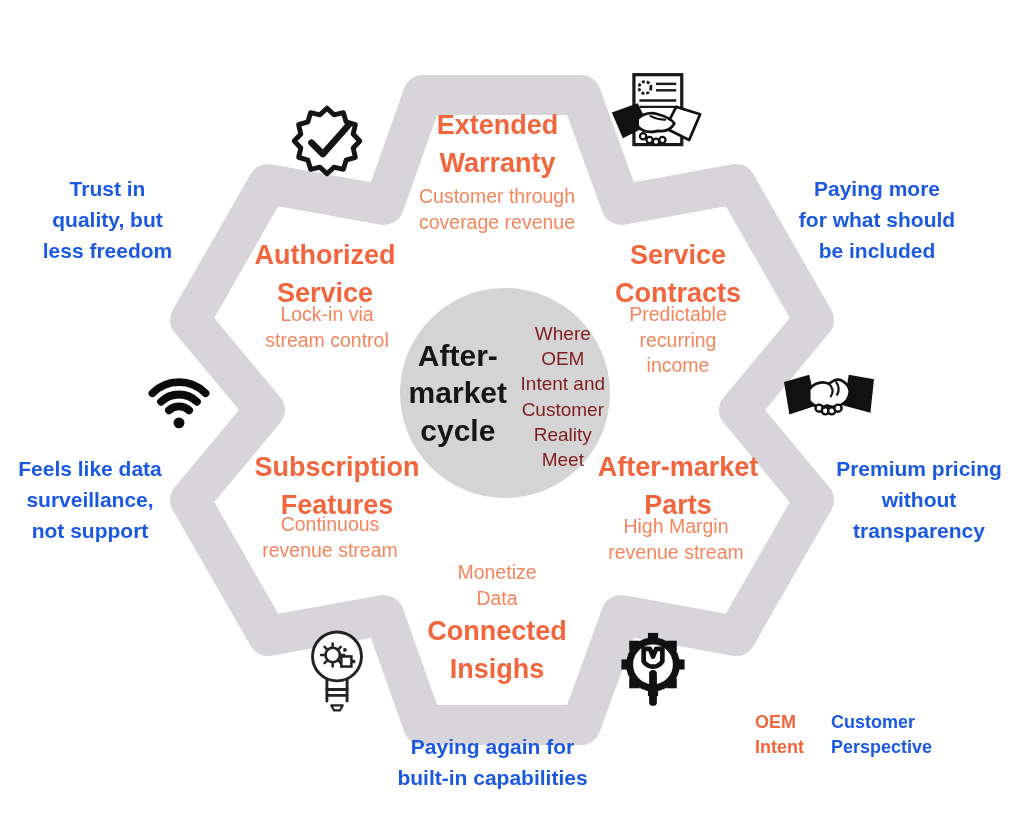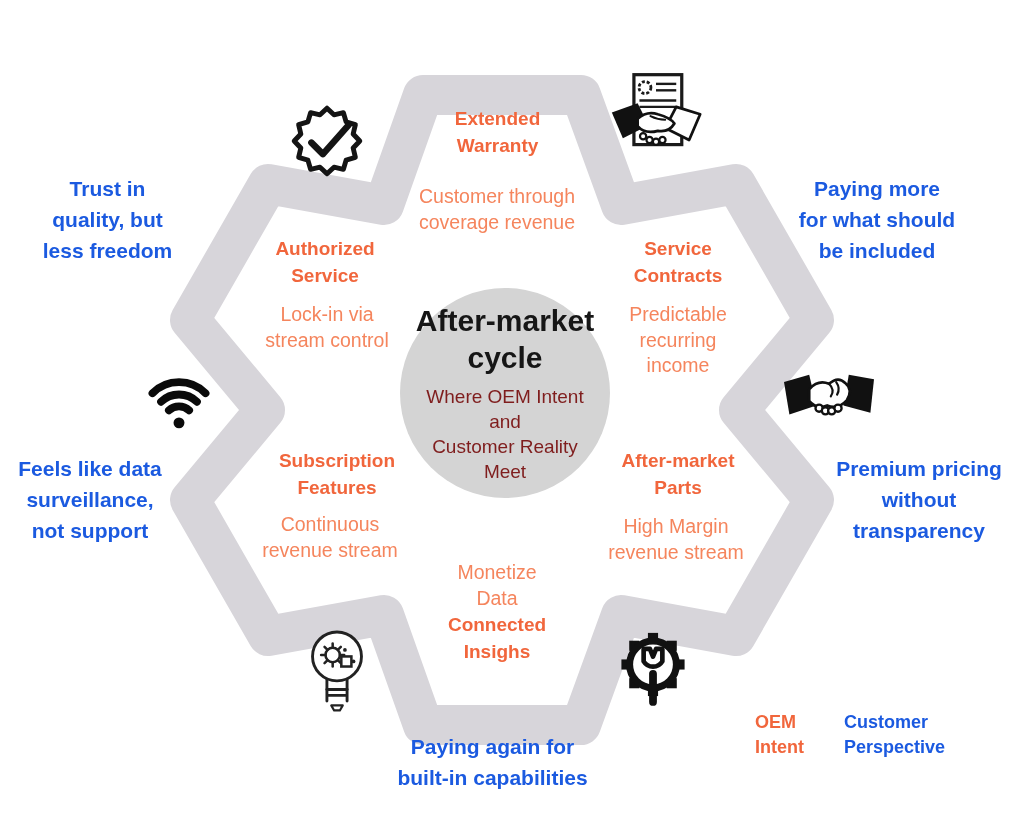--- a/index.html
+++ b/index.html
@@ -8,21 +8,21 @@
     font-family:"Liberation Sans", sans-serif;
   }
   #gear-ring-svg{position:absolute;left:0;top:0;z-index:0;}
   .icon{position:absolute;z-index:3;}
   .note{
     position:absolute;z-index:2;color:var(--customer_text,#1b5ae0);
     font-weight:bold;font-size:21px;line-height:1.47;text-align:center;white-space:pre-line;
   }
   .seg-title{
     position:absolute;z-index:2;color:var(--oem_heading,#f1663c);
-    font-weight:bold;font-size:19px;line-height:1.42;text-align:center;white-space:pre-line;
+    font-weight:bold;font-size:27px;line-height:1.42;text-align:center;white-space:pre-line;
   }
   .seg-desc{
     position:absolute;z-index:2;color:var(--oem_subtext,#f5855d);
     font-size:19.5px;line-height:1.32;text-align:center;white-space:pre-line;
   }
   #note-top{left:350px;top:3px;width:295px;}
   #note-top-right{left:778px;top:174px;width:198px;}
   #note-right{left:815px;top:454px;width:208px;}
   #note-bottom{left:355px;top:732px;width:275px;}
   #note-left{left:0px;top:454px;width:180px;}
@@ -37,27 +37,27 @@
   #seg-subscription-title{left:222px;top:448px;width:230px;}
   #seg-subscription-desc{left:230px;top:512px;width:200px;}
   #seg-aftermarket-title{left:563px;top:448px;width:230px;}
   #seg-aftermarket-desc{left:576px;top:514px;width:200px;}
   #seg-connected-desc{left:417px;top:560px;width:160px;}
   #seg-connected-title{left:382px;top:612px;width:230px;}
 
   #center-circle{
     position:absolute;z-index:2;left:400px;top:288px;width:210px;height:210px;
     border-radius:50%;background:var(--center_circle,#d4d4d4);
-    display:flex;flex-direction:column;align-items:center;justify-content:center;
+    display:flex;flex-direction:row;align-items:center;justify-content:center;
     text-align:center;color:#161616;
   }
   #center-title{font-size:30px;font-weight:bold;line-height:1.25;width:196px;}
   #center-subtitle{font-size:19px;line-height:1.32;width:160px;margin-top:7px;white-space:pre-line;color:#7f1d1d;}
 
-  #legend{position:absolute;z-index:2;left:755px;top:710px;display:flex;gap:40px;}
+  #legend{position:absolute;z-index:2;left:755px;top:710px;display:flex;gap:27px;}
   .legend-item{font-size:18px;font-weight:bold;line-height:1.38;white-space:pre-line;}
   #legend-oem{color:var(--oem_heading,#f1663c);}
   #legend-customer{color:var(--customer_text,#1b5ae0);}
 </style>
 </head>
 <body>
 
 <div id="canvas">
 
   <svg id="gear-ring-svg" width="1024" height="823" viewBox="0 0 1024 823" aria-hidden="true">

